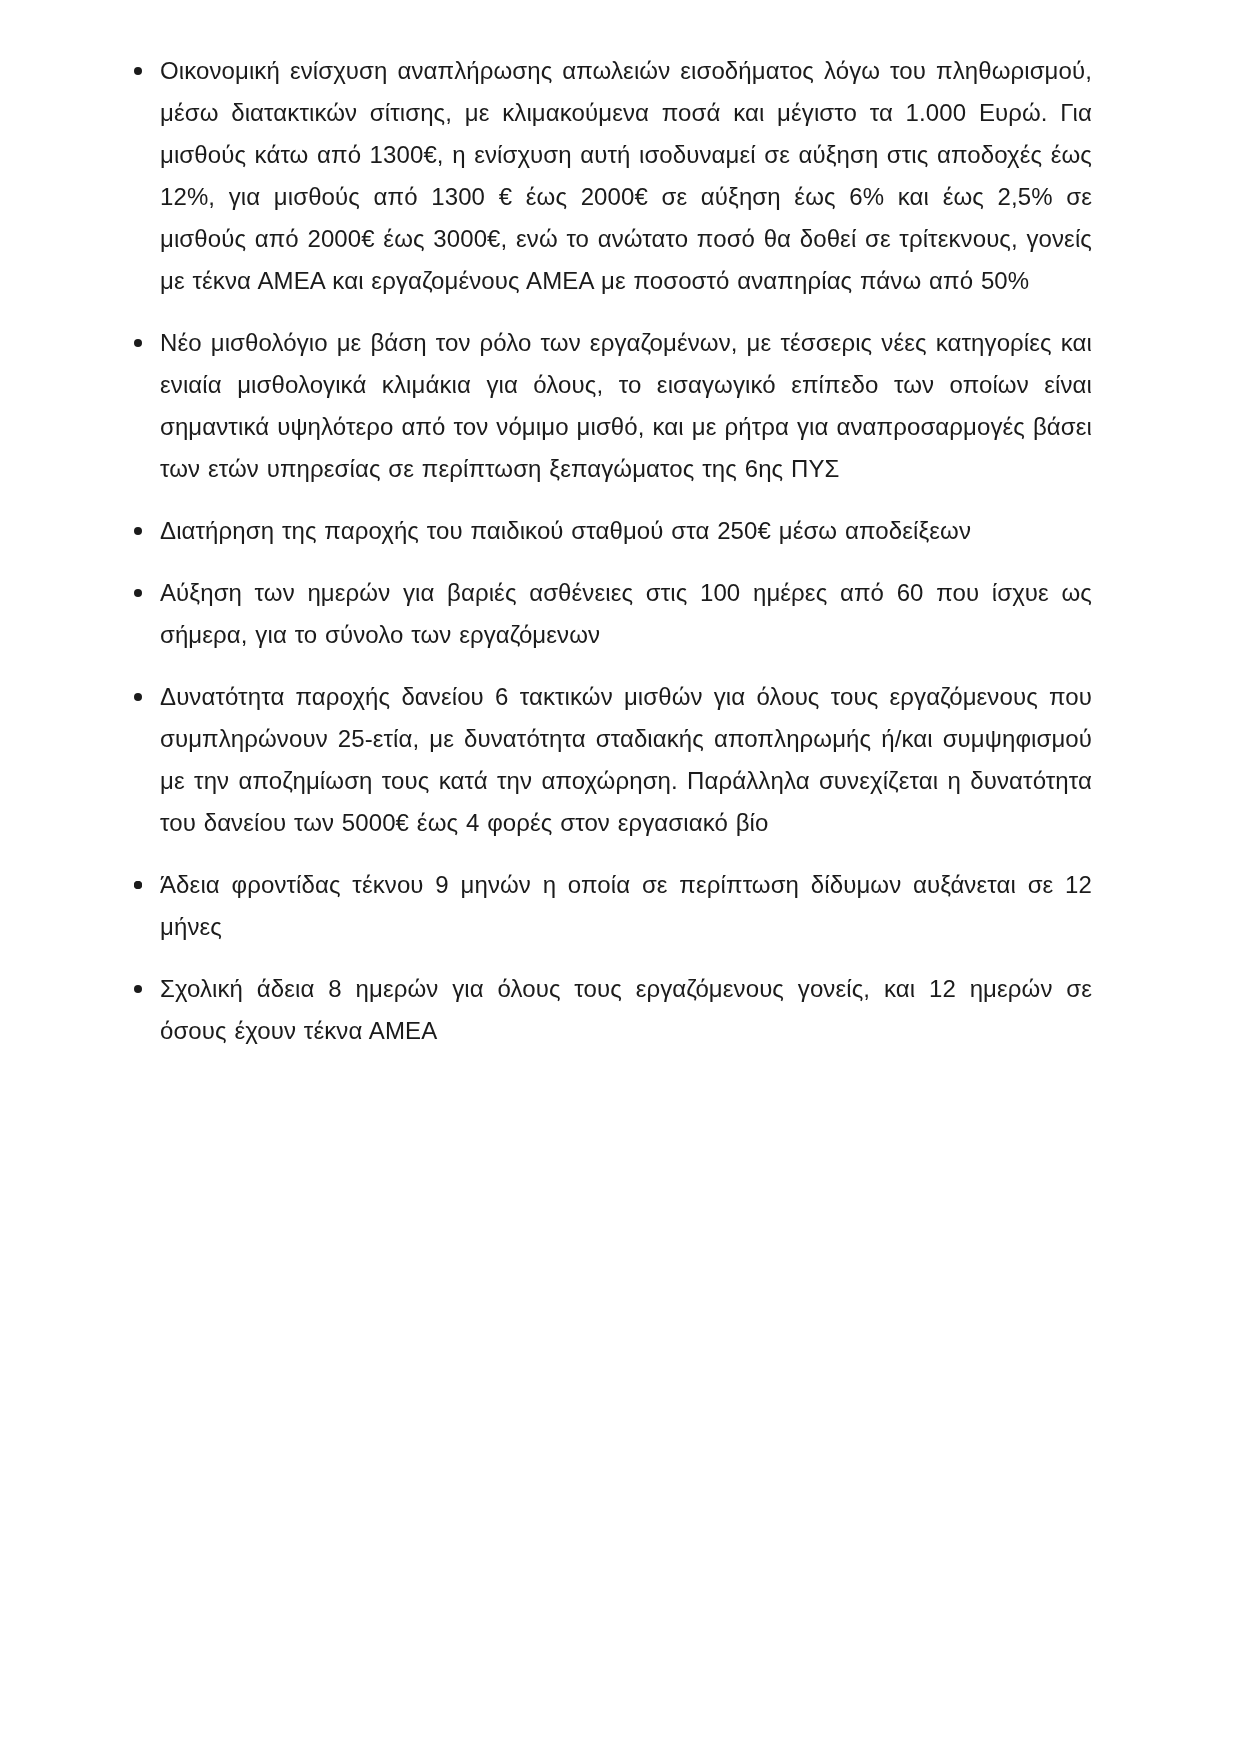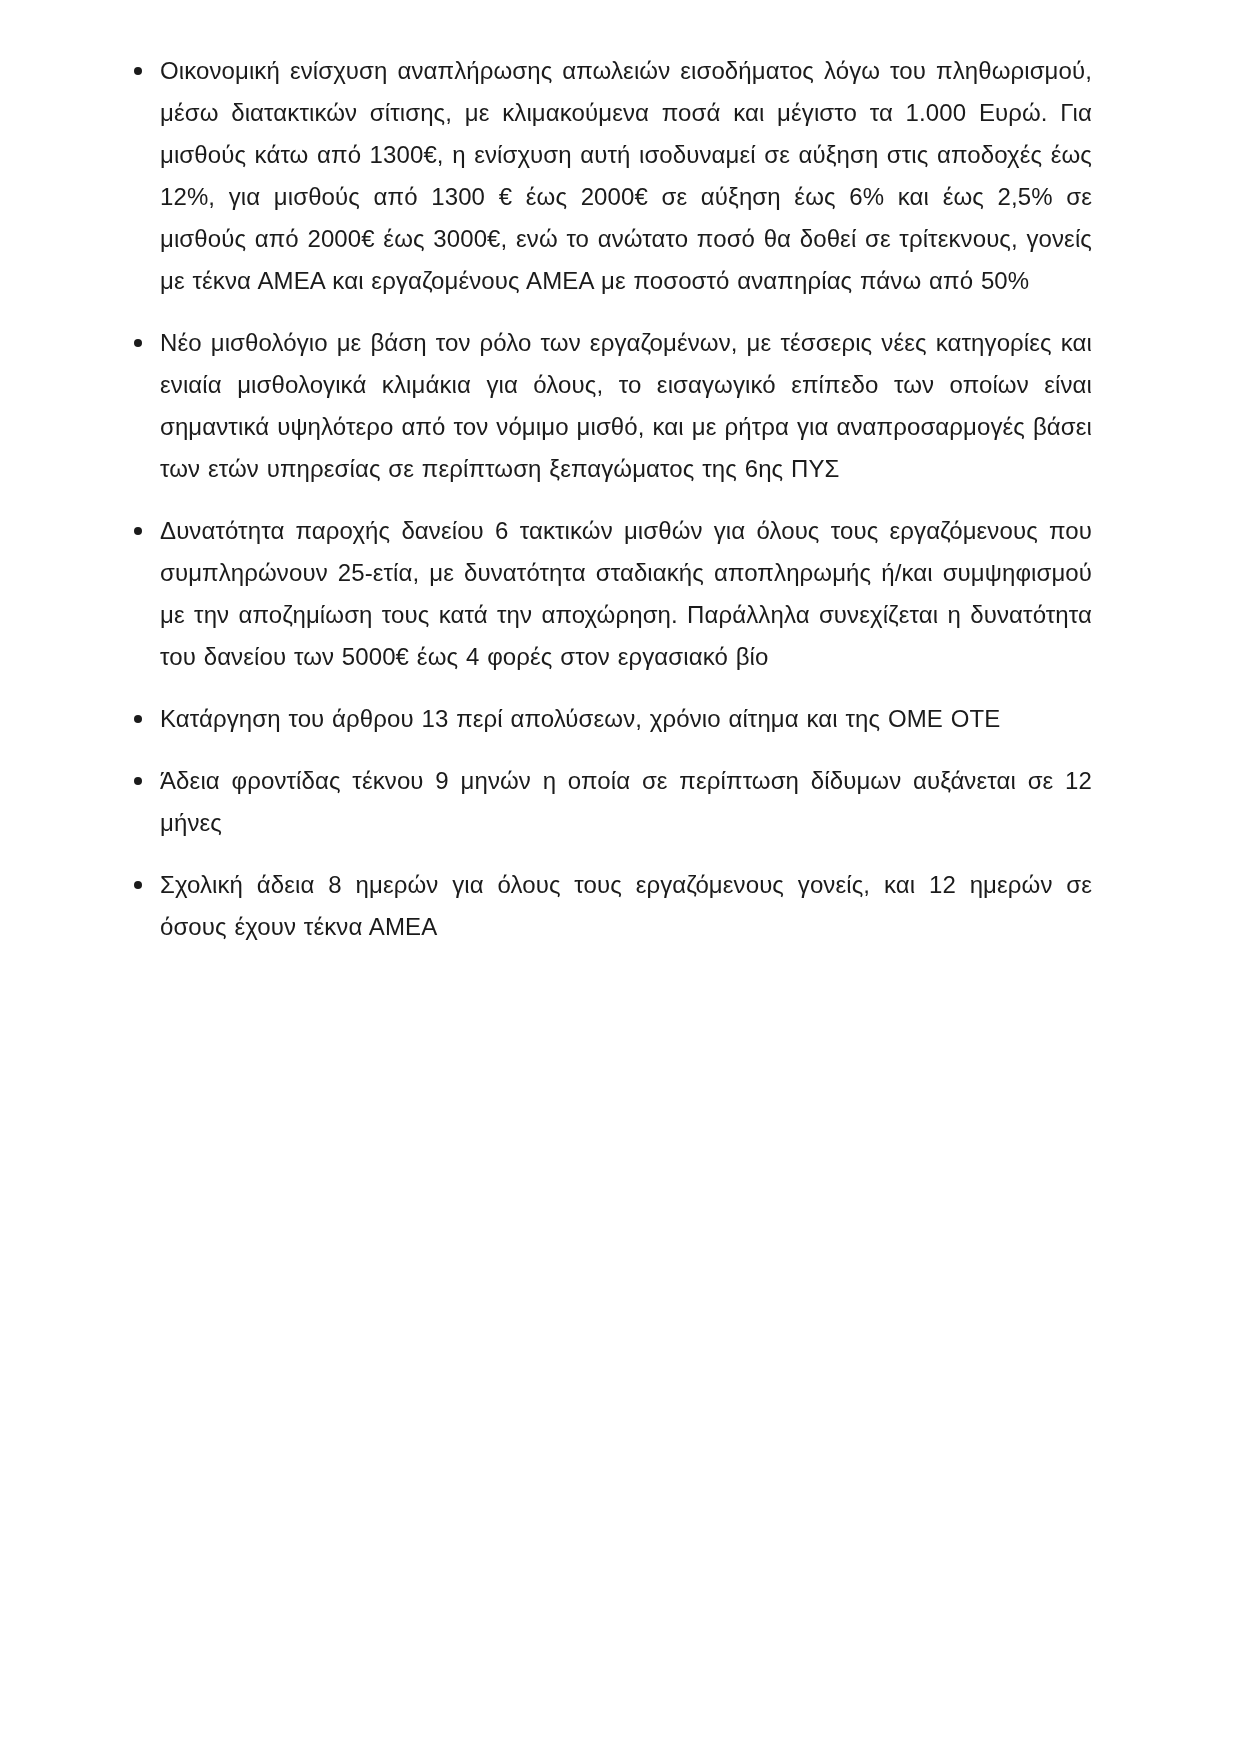--- a/index.html
+++ b/index.html
@@ -52,30 +52,37 @@
     <span>Οικονομική ενίσχυση αναπλήρωσης απωλειών εισοδήματος λόγω του πληθωρισμού, μέσω διατακτικών σίτισης, με κλιμακούμενα ποσά και μέγιστο τα 1.000 Ευρώ. Για μισθούς κάτω από 1300€, η ενίσχυση αυτή ισοδυναμεί σε αύξηση στις αποδοχές έως 12%, για μισθούς από 1300 € έως 2000€ σε αύξηση έως 6% και έως 2,5% σε μισθούς από 2000€ έως 3000€, ενώ το ανώτατο ποσό θα δοθεί σε τρίτεκνους, γονείς με τέκνα ΑΜΕΑ και εργαζομένους ΑΜΕΑ με ποσοστό αναπηρίας πάνω από 50%</span>
   </div>
 
 
   <div class="bullet-item">
     <span class="dot"></span>
     <span>Νέο μισθολόγιο με βάση τον ρόλο των εργαζομένων, με τέσσερις νέες κατηγορίες και ενιαία μισθολογικά κλιμάκια για όλους, το εισαγωγικό επίπεδο των οποίων είναι σημαντικά υψηλότερο από τον νόμιμο μισθό, και με ρήτρα για αναπροσαρμογές βάσει των ετών υπηρεσίας σε περίπτωση ξεπαγώματος της 6ης ΠΥΣ</span>
   </div>
 
 
+  <div class="bullet-item">
+    <span class="dot"></span>
+    <span>Διατήρηση της παροχής του παιδικού σταθμού στα 250€ μέσω αποδείξεων</span>
+  </div>
 
+  <div class="bullet-item">
+    <span class="dot"></span>
+    <span>Αύξηση των ημερών για βαριές ασθένειες στις 100 ημέρες από 60 που ίσχυε ως σήμερα, για το σύνολο των εργαζόμενων</span>
+  </div>
 
   <div class="bullet-item">
     <span class="dot"></span>
     <span>Δυνατότητα παροχής δανείου 6 τακτικών μισθών για όλους τους εργαζόμενους που συμπληρώνουν 25-ετία, με δυνατότητα σταδιακής αποπληρωμής ή/και συμψηφισμού με την αποζημίωση τους κατά την αποχώρηση. Παράλληλα συνεχίζεται η δυνατότητα του δανείου των 5000€ έως 4 φορές στον εργασιακό βίο</span>
   </div>
 
   <div class="bullet-item">
     <span class="dot"></span>
-    <span>Κατάργηση του άρθρου 13 περί απολύσεων, χρόνιο αίτημα και της ΟΜΕ ΟΤΕ</span>
   </div>
 
 
 
   <div class="bullet-item">
     <span class="dot"></span>
     <span>Άδεια φροντίδας τέκνου 9 μηνών η οποία σε περίπτωση δίδυμων αυξάνεται σε 12 μήνες</span>
   </div>
 
   <div class="bullet-item">

